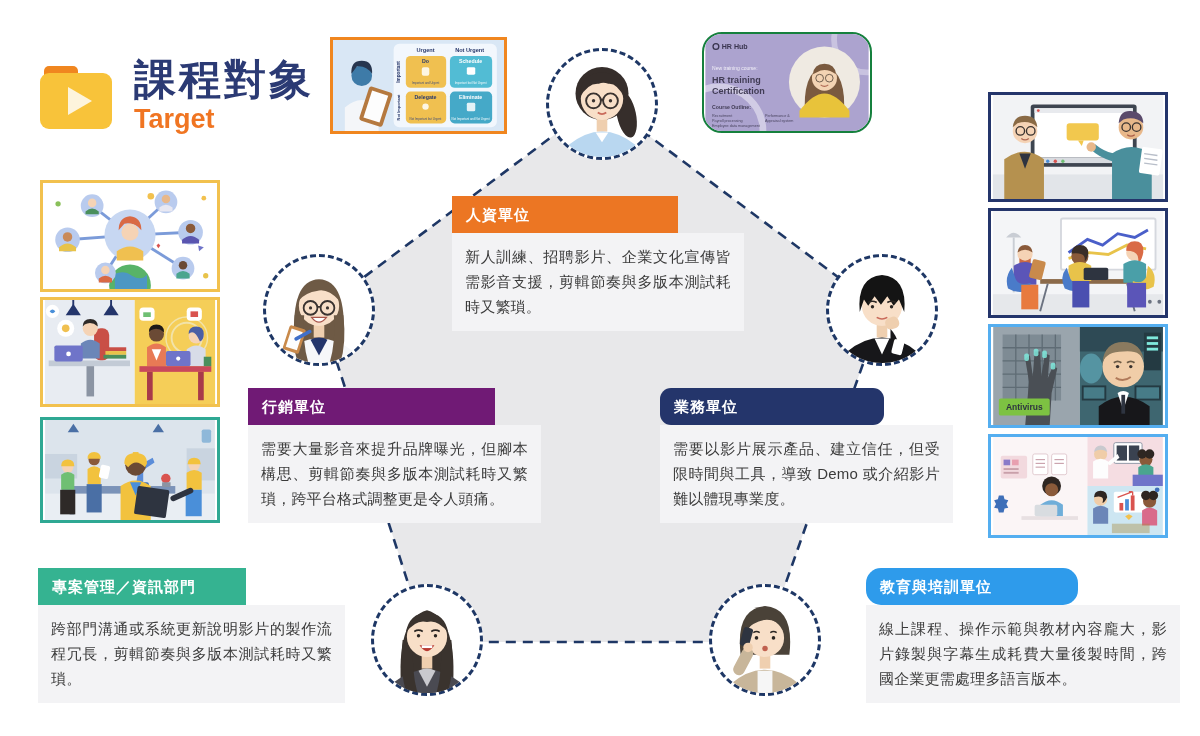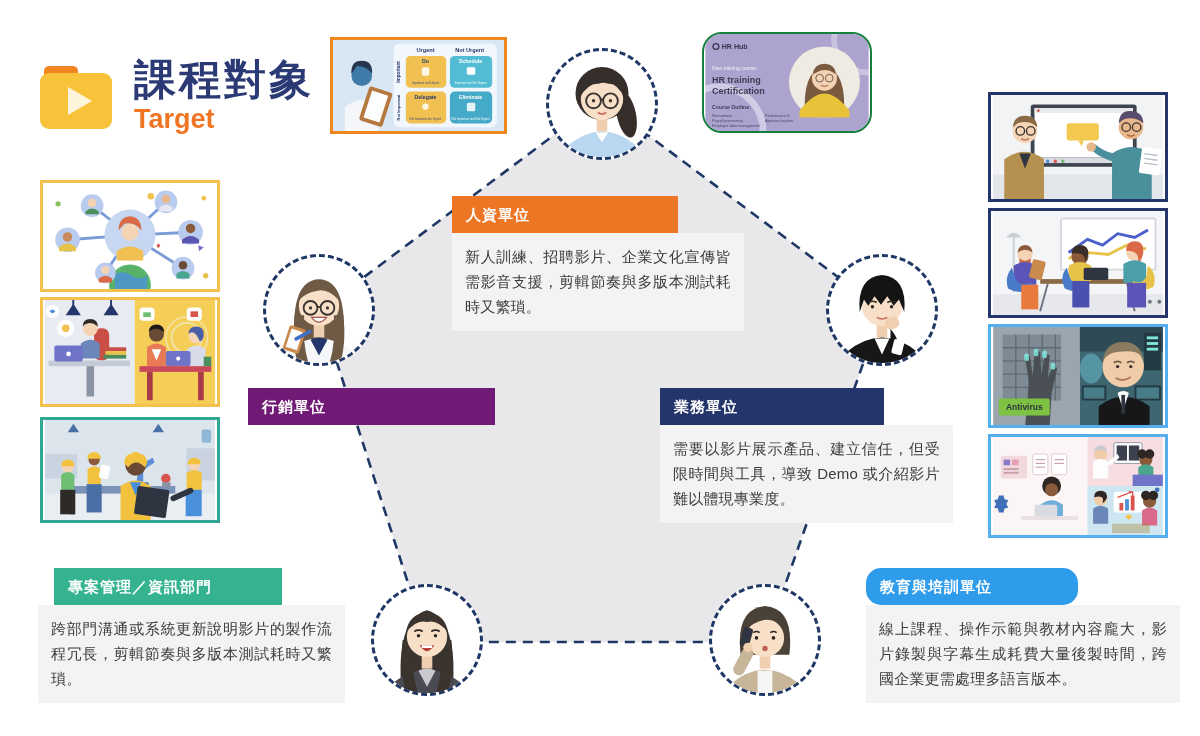--- a/index.html
+++ b/index.html
@@ -549,27 +549,28 @@
   </div>
 
   <div class="sec-header" style="left: 452px; top: 196px; width: 226px; background: rgb(236, 118, 35);">
     <span>人資單位</span>
   </div>
   <div class="sec-body" style="left:452px;top:233px;width:292px;">新人訓練、招聘影片、企業文化宣傳皆需影音支援，剪輯節奏與多版本測試耗時又繁瑣。</div>
 
   <div class="sec-header" style="left: 248px; top: 388px; width: 247px; background: #701a75;">
     <span>行銷單位</span>
   </div>
-
-  <div class="sec-header" style="left: 660px; top: 388px; width: 224px; background: rgb(36, 53, 107);">
+  <div class="sec-body" style="left:248px;top:425px;width:293px;">需要大量影音來提升品牌曝光，但腳本構思、剪輯節奏與多版本測試耗時又繁瑣，跨平台格式調整更是令人頭痛。</div>
+
+  <div class="sec-header" style="left: 660px; top: 388px; width: 224px; background: rgb(36, 53, 107); border-radius: 11px;">
     <span>業務單位</span>
   </div>
   <div class="sec-body" style="left:660px;top:425px;width:293px;">需要以影片展示產品、建立信任，但受限時間與工具，導致 Demo 或介紹影片難以體現專業度。</div>
 
-  <div class="sec-header" style="left: 38px; top: 568px; width: 228px; background: rgb(53, 179, 145); margin-left: 16px;">
+  <div class="sec-header" style="left: 38px; top: 568px; width: 208px; background: rgb(53, 179, 145);">
     <span>專案管理／資訊部門</span>
   </div>
   <div class="sec-body" style="left:38px;top:605px;width:307px;">跨部門溝通或系統更新說明影片的製作流程冗長，剪輯節奏與多版本測試耗時又繁瑣。</div>
 
   <div class="sec-header" style="left: 866px; top: 568px; width: 212px; background: rgb(46, 155, 235); border-radius: 15px;">
     <span>教育與培訓單位</span>
   </div>
   <div class="sec-body" style="left:866px;top:605px;width:314px;">線上課程、操作示範與教材內容龐大，影片錄製與字幕生成耗費大量後製時間，跨國企業更需處理多語言版本。</div>
 
 </div>

